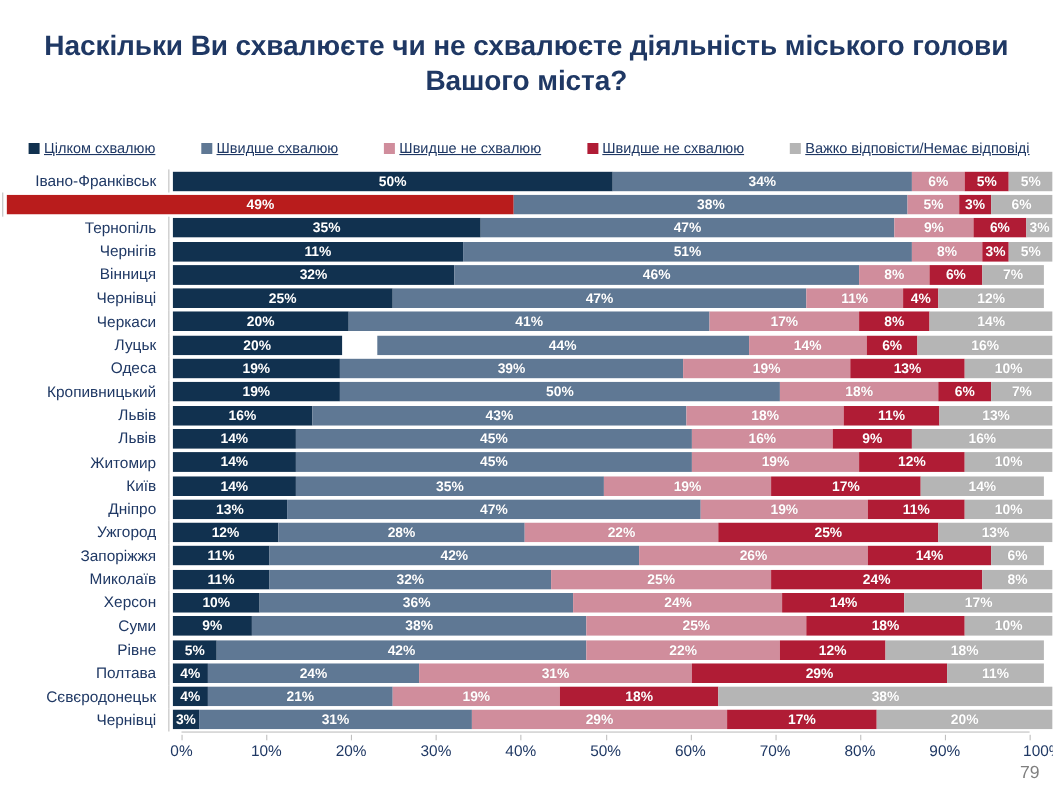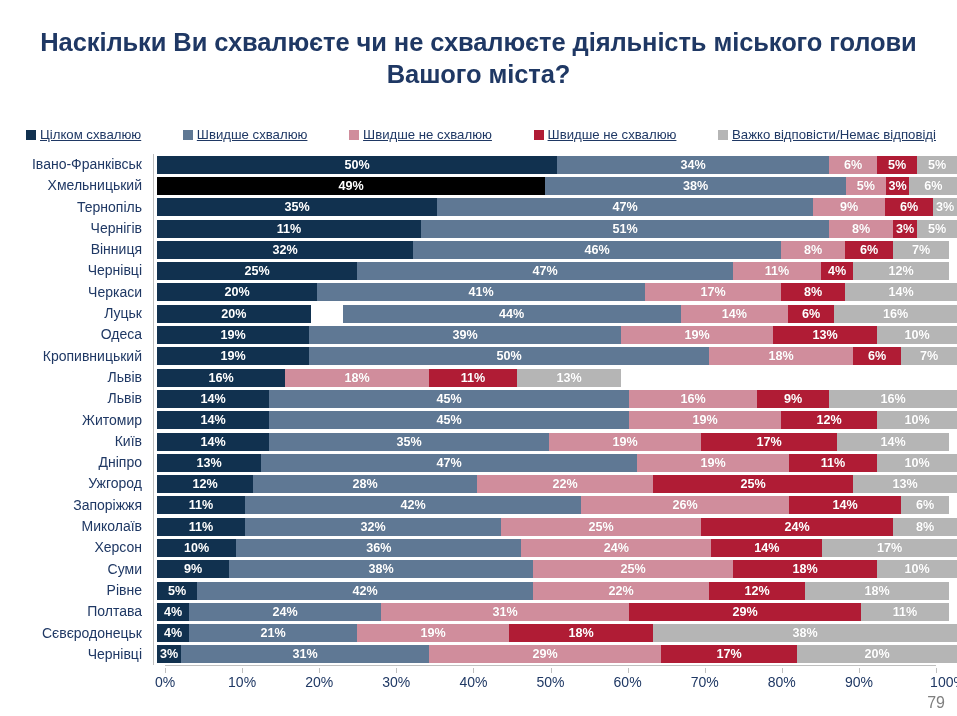--- a/index.html
+++ b/index.html
@@ -191,24 +191,23 @@
             <div class="tick-stub"></div>
             <div class="bar">
               <div class="seg" style="width: 50%; background: rgb(17, 49, 79);">50%</div>
               <div class="seg" style="width: 34%; background: rgb(95, 120, 148);">34%</div>
               <div class="seg" style="width: 6%; background: rgb(208, 141, 156);">6%</div>
               <div class="seg" style="width: 5%; background: rgb(176, 28, 53);">5%</div>
               <div class="seg" style="width: 5%; background: rgb(181, 181, 181);">5%</div>
             </div>
           </div>
           <div class="row">
-            <div class="row-label">Хмельницький</div>
-            <div class="tick-stub"></div>
-            <div class="bar">
-              <div class="seg" style="width: 49%; background: #000000;">49%</div>
+            <div class="tick-stub"></div>
+            <div class="bar">
+              <div class="seg" style="width: 49%; background: #b91c1c;">49%</div>
               <div class="seg" style="width: 38%; background: rgb(95, 120, 148);">38%</div>
               <div class="seg" style="width: 5%; background: rgb(208, 141, 156);">5%</div>
               <div class="seg" style="width: 3%; background: rgb(176, 28, 53);">3%</div>
               <div class="seg" style="width: 6%; background: rgb(181, 181, 181);">6%</div>
             </div>
           </div>
           <div class="row">
             <div class="row-label">Тернопіль</div>
             <div class="tick-stub"></div>
             <div class="bar">
@@ -294,20 +293,21 @@
               <div class="seg" style="width: 18%; background: rgb(208, 141, 156);">18%</div>
               <div class="seg" style="width: 6%; background: rgb(176, 28, 53);">6%</div>
               <div class="seg" style="width: 7%; background: rgb(181, 181, 181);">7%</div>
             </div>
           </div>
           <div class="row">
             <div class="row-label">Львів</div>
             <div class="tick-stub"></div>
             <div class="bar">
               <div class="seg" style="width: 16%; background: rgb(17, 49, 79);">16%</div>
+              <div class="seg" style="width: 43%; background: rgb(95, 120, 148);">43%</div>
               <div class="seg" style="width: 18%; background: rgb(208, 141, 156);">18%</div>
               <div class="seg" style="width: 11%; background: rgb(176, 28, 53);">11%</div>
               <div class="seg" style="width: 13%; background: rgb(181, 181, 181);">13%</div>
             </div>
           </div>
           <div class="row">
             <div class="row-label">Львів</div>
             <div class="tick-stub"></div>
             <div class="bar">
               <div class="seg" style="width: 14%; background: rgb(17, 49, 79);">14%</div>

